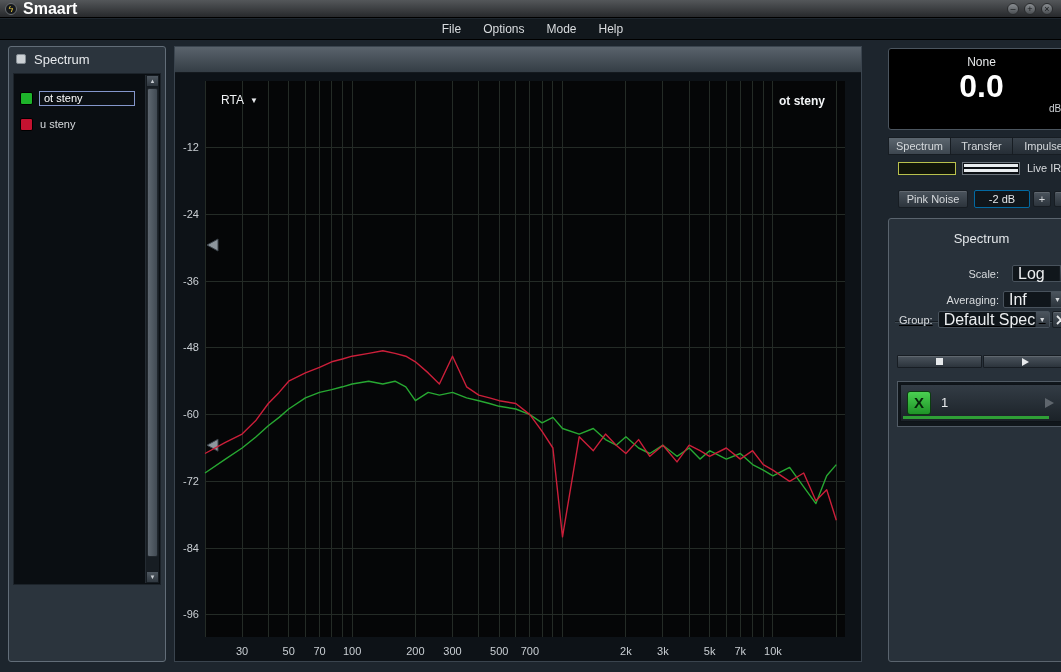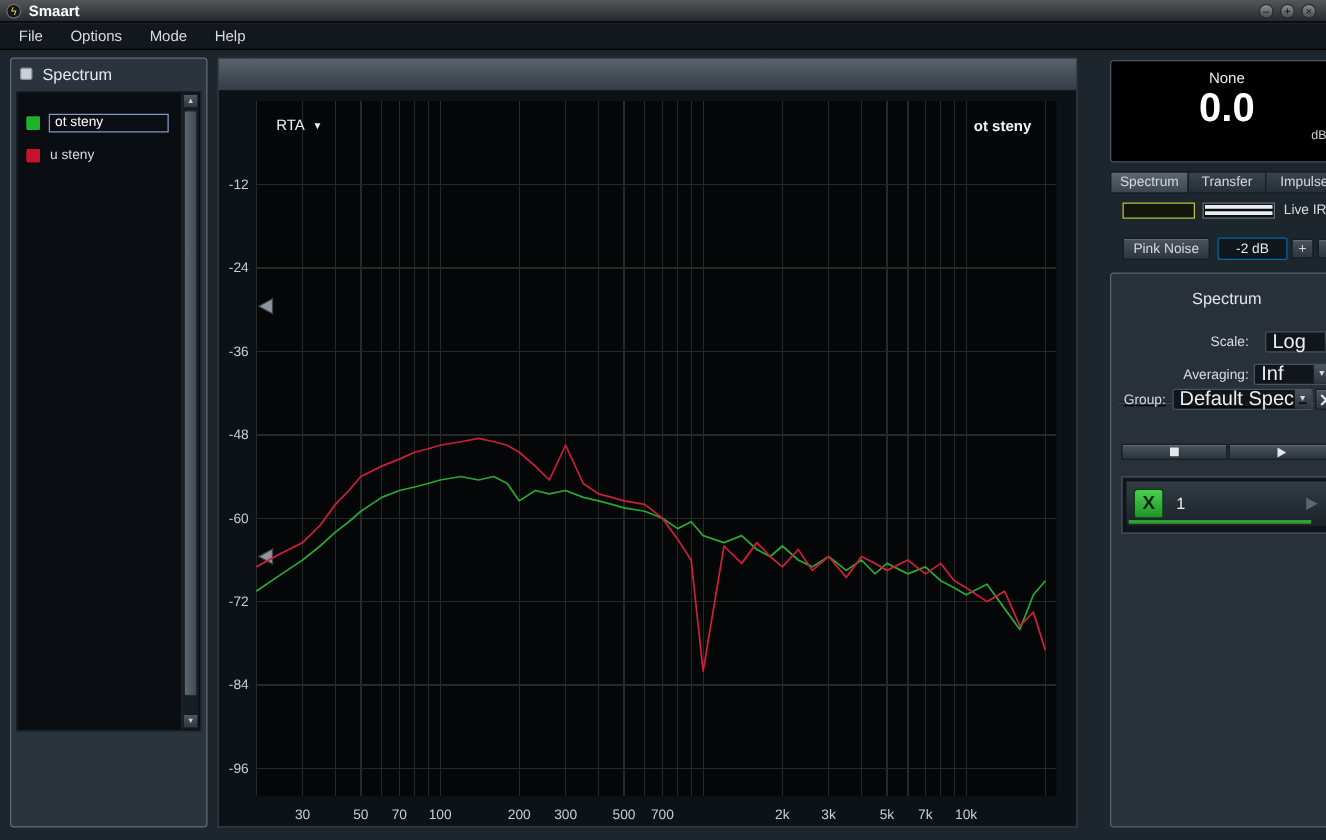--- a/index.html
+++ b/index.html
@@ -14,32 +14,32 @@
     position: absolute; left: 0; top: 0; width: 100%; height: 18px;
     background: linear-gradient(#54575a, #27292c);
     border-bottom: 1px solid #000;
     display: flex; align-items: center;
   }
   .app-icon {
     width: 12px; height: 12px; margin-left: 5px; border-radius: 50%;
     background: #15181b; border: 1px solid #6a6e72;
     color: #e8c93f; font-size: 9px; line-height: 10px; text-align: center;
   }
-  .title-text { color: #fff; font-size: 12px; font-weight: bold; margin-left: 6px; }
+  .title-text { color: #fff; font-size: 16px; font-weight: bold; margin-left: 6px; }
   .win-controls { margin-left: auto; margin-right: 8px; display: flex; gap: 5px; }
   .win-btn {
     width: 12px; height: 12px; border-radius: 50%;
     background: linear-gradient(#8a8e92, #4a4e52); border: 1px solid #2a2c2e;
     color: #15171a; font-size: 9px; line-height: 10px; text-align: center;
   }
   
   .menubar {
     position: absolute; left: 0; top: 19px; width: 100%; height: 21px;
     background: #12181d; border-bottom: 1px solid #000;
-    display: flex; align-items: center; padding-left: 4px;
+    display: flex; align-items: center; padding-left: 4px; justify-content: center;
   }
   .menu-item { color: #d8dbde; font-size: 12px; padding: 3px 11px; }
   
   .sidebar {
     position: absolute; left: 8px; top: 46px; width: 158px; height: 616px;
     background: #2b343d; border: 1px solid #626d78; border-radius: 3px;
   }
   .sidebar-header { height: 24px; display: flex; align-items: center; padding-left: 7px; }
   .collapse-box { width: 10px; height: 10px; background: #ccd1d5; border: 1px solid #868e95; border-radius: 2px; }
   .sidebar-title { color: #e6e9ec; font-size: 13px; margin-left: 8px; }

